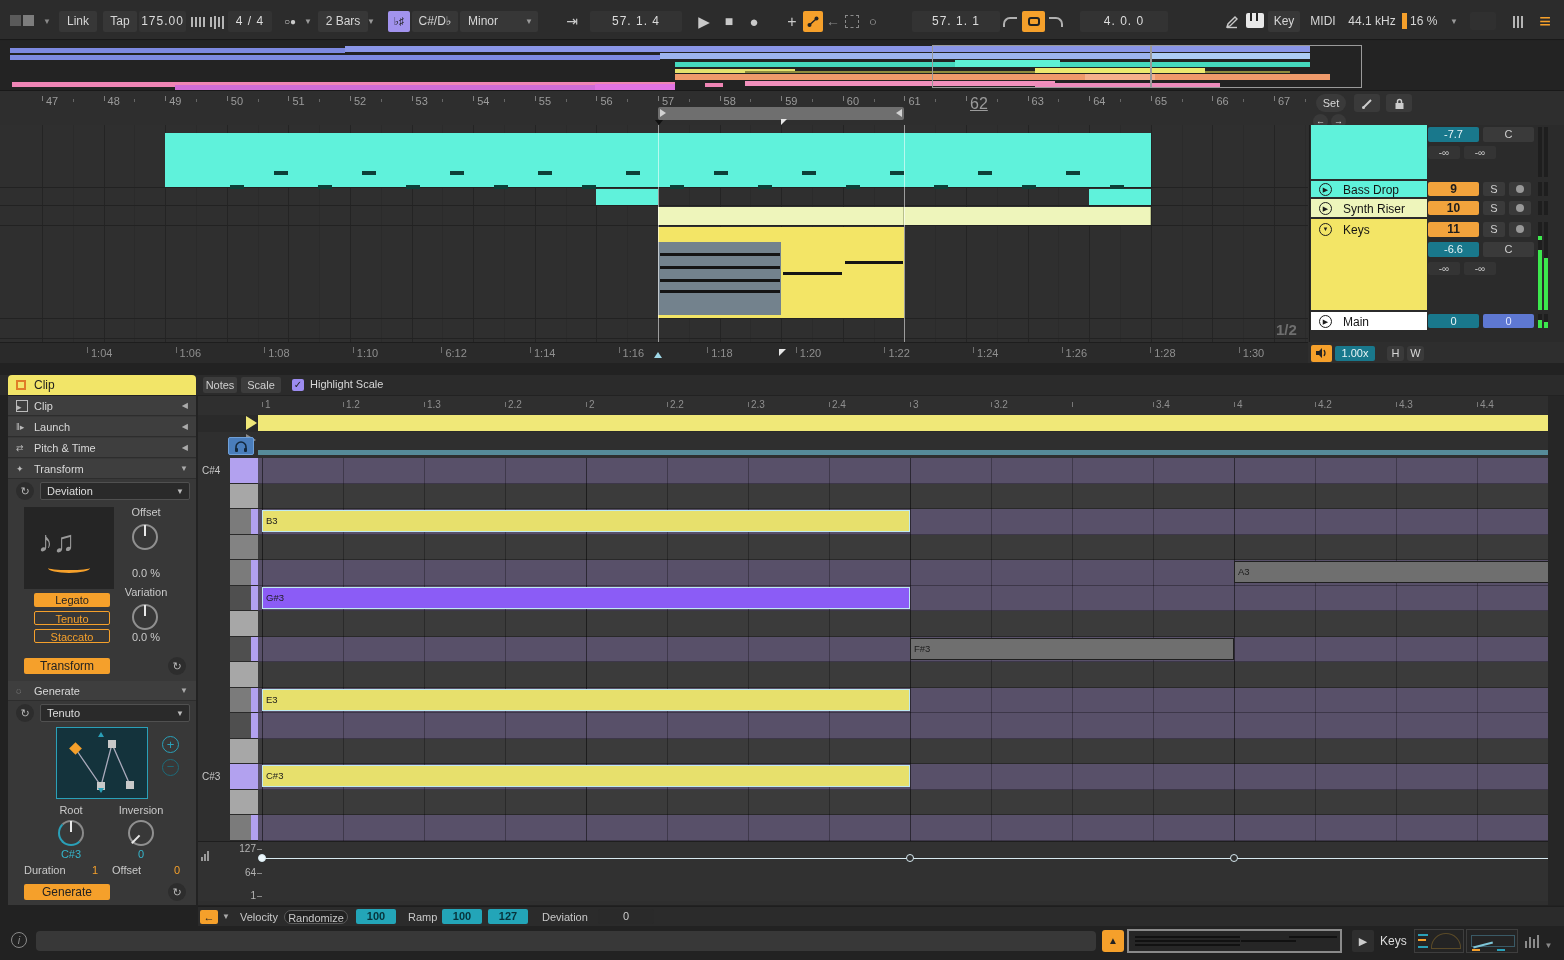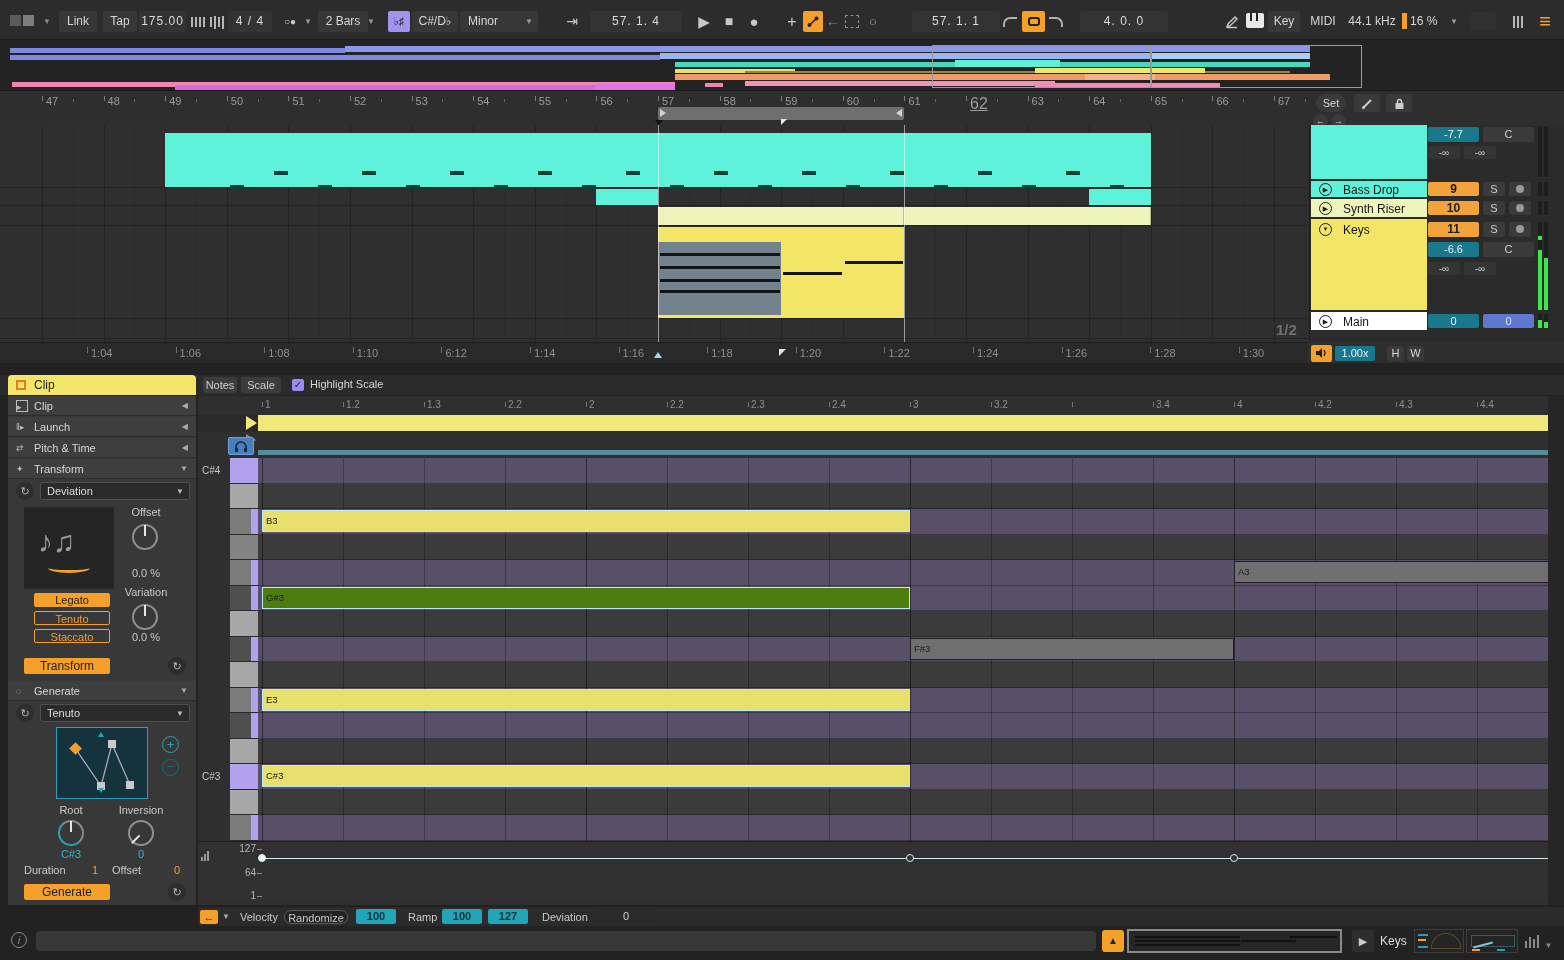--- a/index.html
+++ b/index.html
@@ -667,21 +667,21 @@
       <div class="abs" style="left: 712px; top: 62px; width: 1px; height: 382.5px; background: rgba(0, 0, 0, 0.5);"></div>
       <div class="abs" style="left: 793px; top: 62px; width: 1px; height: 382.5px; background: rgba(0, 0, 0, 0.28);"></div>
       <div class="abs" style="left: 874px; top: 62px; width: 1px; height: 382.5px; background: rgba(0, 0, 0, 0.28);"></div>
       <div class="abs" style="left: 955px; top: 62px; width: 1px; height: 382.5px; background: rgba(0, 0, 0, 0.28);"></div>
       <div class="abs" style="left: 1036px; top: 62px; width: 1px; height: 382.5px; background: rgba(0, 0, 0, 0.5);"></div>
       <div class="abs" style="left: 1117px; top: 62px; width: 1px; height: 382.5px; background: rgba(0, 0, 0, 0.28);"></div>
       <div class="abs" style="left: 1198px; top: 62px; width: 1px; height: 382.5px; background: rgba(0, 0, 0, 0.28);"></div>
       <div class="abs" style="left: 1279px; top: 62px; width: 1px; height: 382.5px; background: rgba(0, 0, 0, 0.28);"></div>
       <div class="abs" style="left: 1360px; top: 62px; width: 1px; height: 382.5px; background: rgba(0, 0, 0, 0.5);"></div>
       <div class="abs" style="left: 64px; top: 114px; width: 648px; height: 22px; background: rgb(231, 224, 108); border: 1.5px solid rgb(191, 233, 242); font-size: 9.5px; color: rgb(29, 29, 29); line-height: 20px; padding-left: 3px;">B3</div>
-      <div class="abs" style="left: 64px; top: 190.5px; width: 648px; height: 22px; background: #4d7c0f; border: 1.5px solid rgb(191, 233, 242); font-size: 9.5px; color: rgb(29, 29, 29); line-height: 20px; padding-left: 3px;">G#3</div>
+      <div class="abs" style="left: 64px; top: 190.5px; width: 648px; height: 22px; background: #8b5cf6; border: 1.5px solid rgb(191, 233, 242); font-size: 9.5px; color: rgb(29, 29, 29); line-height: 20px; padding-left: 3px;">G#3</div>
       <div class="abs" style="left: 64px; top: 292.5px; width: 648px; height: 22px; background: rgb(231, 224, 108); border: 1.5px solid rgb(191, 233, 242); font-size: 9.5px; color: rgb(29, 29, 29); line-height: 20px; padding-left: 3px;">E3</div>
       <div class="abs" style="left: 64px; top: 369px; width: 648px; height: 22px; background: rgb(231, 224, 108); border: 1.5px solid rgb(191, 233, 242); font-size: 9.5px; color: rgb(29, 29, 29); line-height: 20px; padding-left: 3px;">C#3</div>
       <div class="abs" style="left: 712px; top: 241.5px; width: 324px; height: 22px; background: rgb(111, 111, 111); border: 1px solid rgb(31, 31, 31); font-size: 9.5px; color: rgb(29, 29, 29); line-height: 20px; padding-left: 3px;">F#3</div>
       <div class="abs" style="left: 1036px; top: 165px; width: 315.9px; height: 22px; background: rgb(111, 111, 111); border: 1px solid rgb(31, 31, 31); font-size: 9.5px; color: rgb(29, 29, 29); line-height: 20px; padding-left: 3px;">A3</div>
       <div class="abs" style="left: 1350px; top: 0px; width: 16px; height: 509px; background: rgb(38, 38, 38);"></div>
       <div class="abs" style="left: 0px; top: 445px; width: 1350px; height: 60px; background: rgb(49, 49, 49); border-top: 1px solid rgb(30, 30, 30);"></div>
       <div class="abs" style="left: 3px; top: 451px;"><span style="display:inline-block;width:2px;height:4px;background:#999;margin-right:1px"></span><span style="display:inline-block;width:2px;height:7px;background:#999;margin-right:1px"></span><span style="display:inline-block;width:2px;height:10px;background:#999"></span></div>
       <div class="abs" style="left: 30px; top: 447px; width: 28px; font-size: 10px; color: rgb(181, 181, 181); text-align: right;">127</div>
       <div class="abs" style="left: 59px; top: 453px; width: 5px; height: 1px; background: rgb(138, 138, 138);"></div>
       <div class="abs" style="left: 30px; top: 470.5px; width: 28px; font-size: 10px; color: rgb(181, 181, 181); text-align: right;">64</div>

